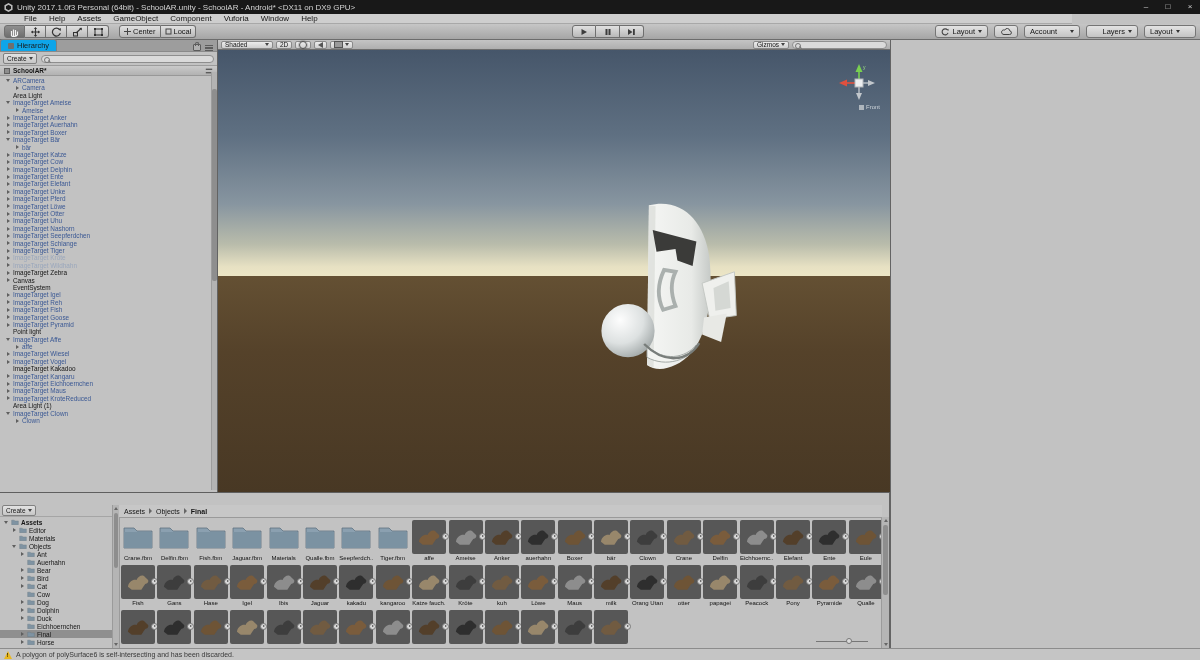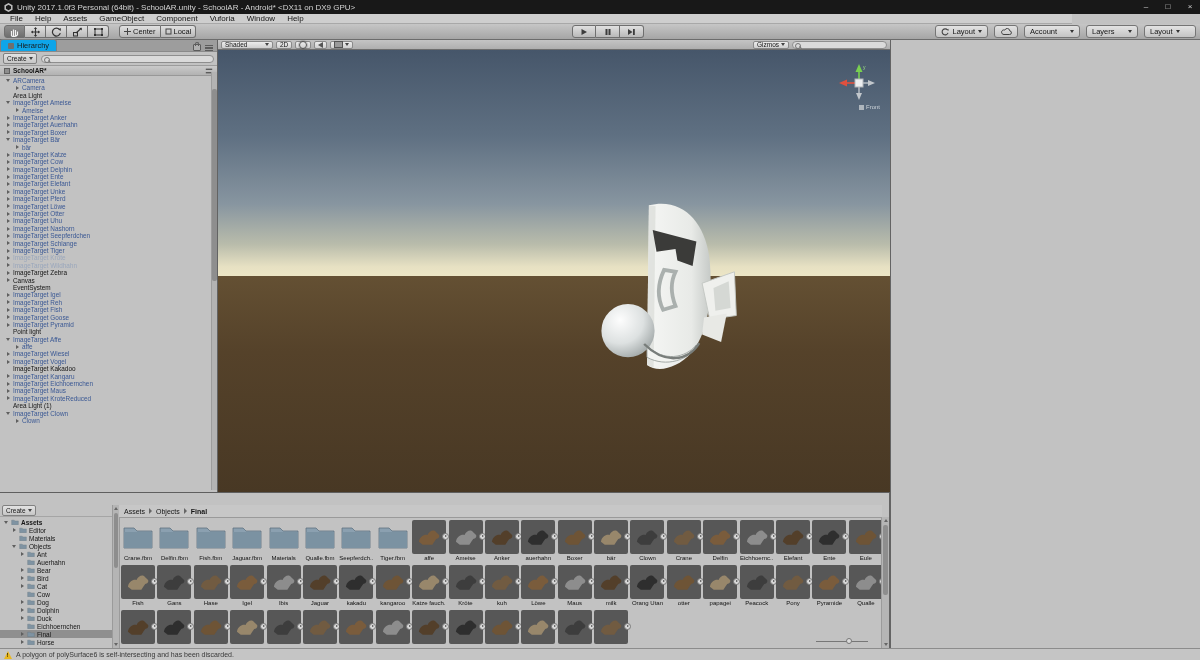--- a/index.html
+++ b/index.html
@@ -9,21 +9,21 @@
   
   #titlebar{position:absolute;left:0;top:0;width:1200px;height:14px;background:#181818;
             display:flex;align-items:center;padding:0 4px;box-sizing:border-box;color:#d4d4d4;font-size:8px;}
   #titlebar .ulogo{width:9px;height:9px;margin-right:4px;flex:0 0 auto}
   #titlebar .ttl{white-space:nowrap;overflow:hidden}
   .winctrl{margin-left:auto;display:flex;gap:10px;align-items:center;font-size:8px;color:#cfcfcf}
   .wbtn{width:12px;text-align:center;cursor:default;line-height:12px}
 
   
   #menubar{position:absolute;left:0;top:14px;width:1072px;height:10px;background:#cecece;
-           border-bottom:1px solid #a8a8a8;display:flex;align-items:center;font-size:8px;box-sizing:border-box;padding-left:4px}
+           border-bottom:1px solid #a8a8a8;display:flex;align-items:center;font-size:8px;box-sizing:border-box;padding-left:18px}
   .menu-item{padding:0 6px;line-height:10px}
 
   
   #toolbar{position:absolute;left:0;top:24px;width:1200px;height:16px;
            background:linear-gradient(#c6c6c6,#a5a5a5);border-bottom:1px solid #6c6c6c;box-sizing:border-box;
            display:flex;align-items:center;padding:0 4px}
   .toolgroup{display:flex;align-items:center}
   .tbtn{height:13px;min-width:21px;background:linear-gradient(#e0e0e0,#b9b9b9);border:1px solid #6f6f6f;
         display:flex;align-items:center;justify-content:center;box-sizing:border-box}
   .tbtn+.tbtn{border-left:none}
@@ -246,21 +246,21 @@
     </div>
     <div class="ddbtn" style="width:24px;justify-content:center">
       <svg width="11" height="7" viewBox="0 0 11 7">
         <path d="M3,6.5 a2.3,2.3 0 1 1 0.8-4.4 a2.6,2.6 0 0 1 5,0.8 a1.8,1.8 0 0 1 -0.4,3.6 Z" fill="none" stroke="#444"></path>
         </svg>
     </div>
     <div class="ddbtn" style="min-width:56px;justify-content:space-between">
       <span>Account</span>
       <span class="dda"></span>
     </div>
-    <div class="ddbtn" style="min-width:52px;justify-content:space-between">
+    <div class="ddbtn" style="min-width:52px;justify-content:flex-end">
       <span>Layers</span>
       <span class="dda"></span>
     </div>
     <div class="ddbtn" style="min-width:52px;justify-content:flex-start">
       <span>Layout</span>
       <span class="dda"></span>
     </div>
   </div>
 </div>
 

